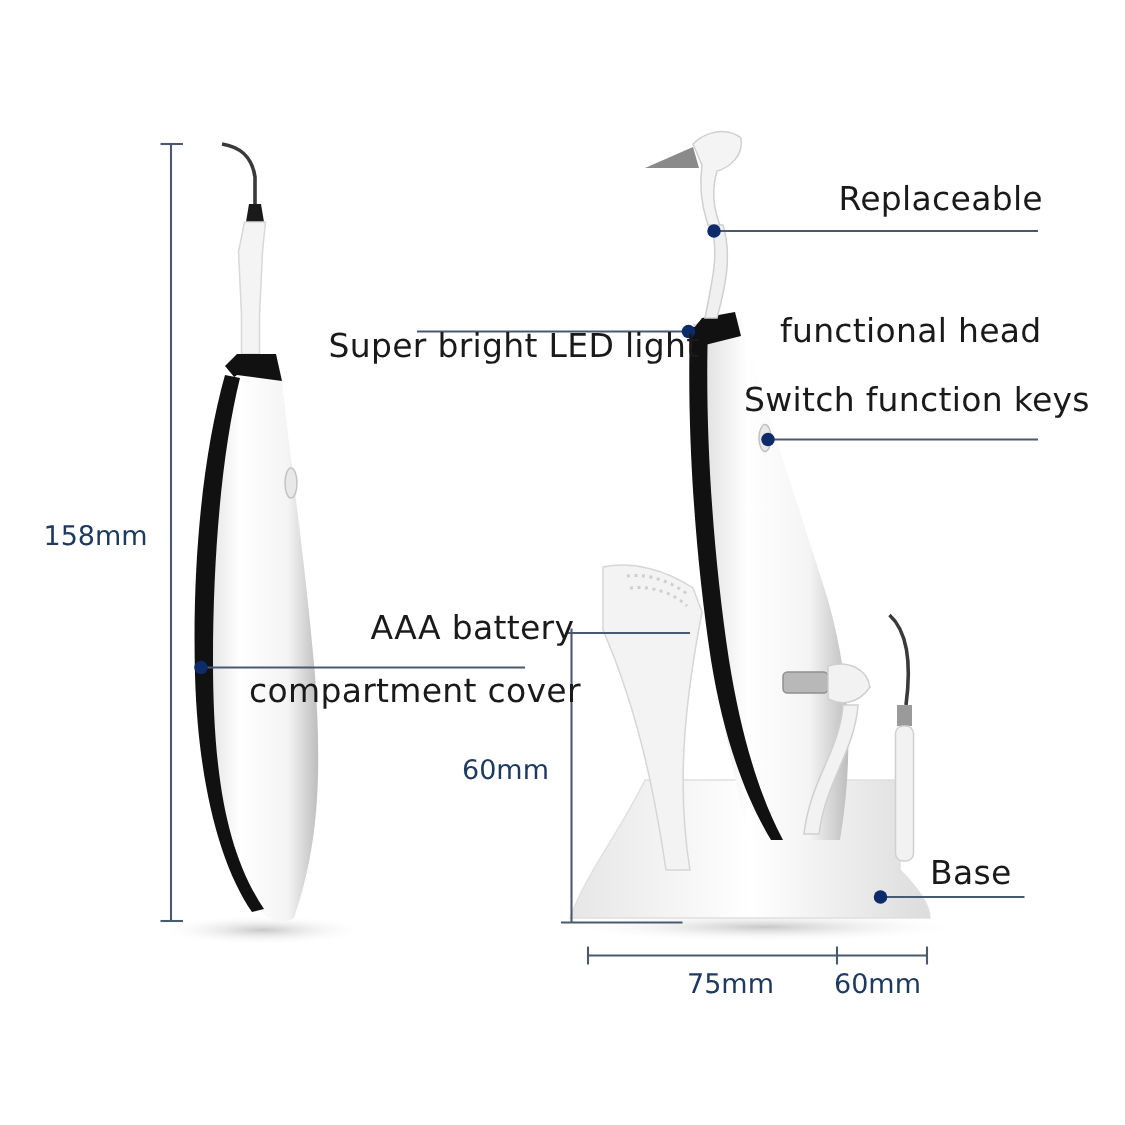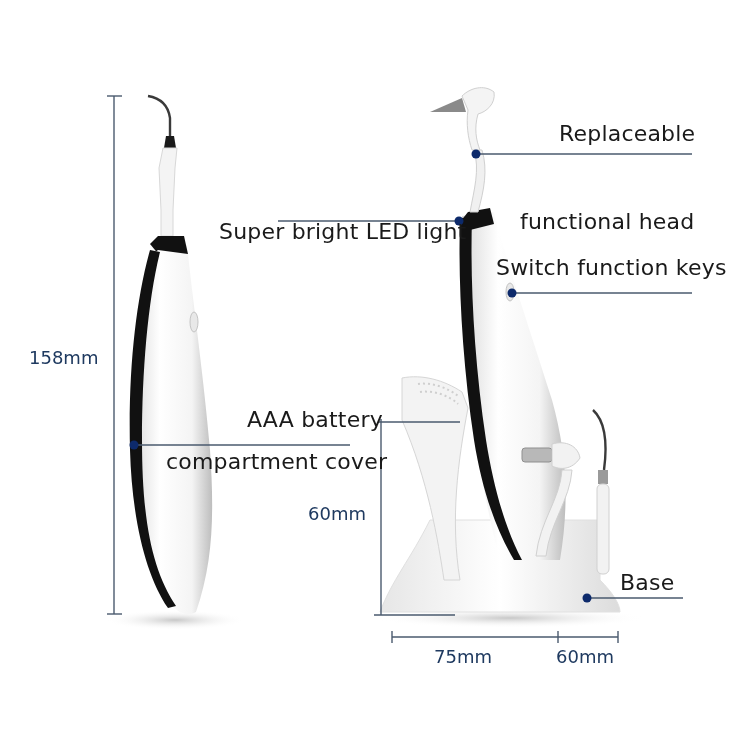--- a/index.html
+++ b/index.html
@@ -110,21 +110,21 @@
       <circle cx="476" cy="154" r="4.5"></circle>
       <circle cx="459" cy="221" r="4.5"></circle>
       <circle cx="512" cy="293" r="4.5"></circle>
       <circle cx="134" cy="445" r="4.5"></circle>
       <circle cx="587" cy="598" r="4.5"></circle>
     </g>
   </svg>
 
   <span class="dim" style="left:29px; top:347px;">158mm</span>
   <span class="dim" style="left:308px; top:503px;">60mm</span>
-  <span class="dim" style="left:434px; top:646px;">75mm</span>
+  <span class="dim" style="left:458px; top:646px;">75mm</span>
   <span class="dim" style="left:556px; top:646px;">60mm</span>
 
   <span class="lbl" style="left:559px; top:121px;">Replaceable</span>
   <span class="lbl" style="left:520px; top:161px;margin-top:48px;">functional head</span>
   <span class="lbl" style="left:219px; top:187px;margin-top:32px;">Super bright LED light</span>
   <span class="lbl" style="left:496px; top:255px;">Switch function keys</span>
   <span class="lbl" style="left:247px; top:407px;">AAA battery</span>
   <span class="lbl" style="left:166px; top:449px;">compartment cover</span>
   <span class="lbl" style="left:620px; top:570px;">Base</span>
 

